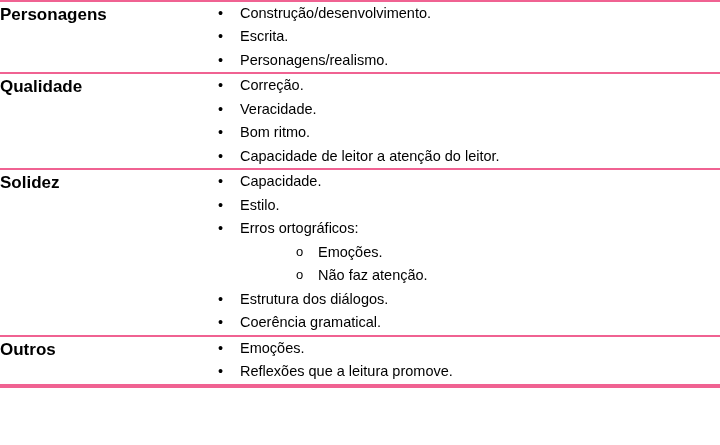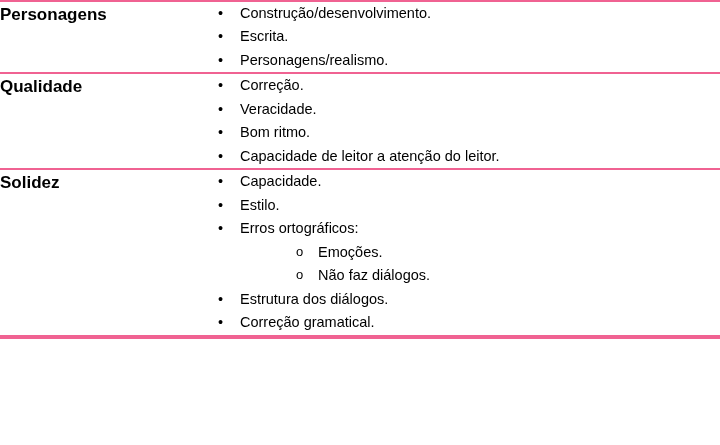--- a/index.html
+++ b/index.html
@@ -114,22 +114,31 @@
         </td>
       </tr>
       <tr class="section-row">
         <td class="label-cell">Solidez</td>
         <td class="items-cell">
           <ul class="lvl1">
             <li><span class="bullet">•</span><span class="item-text">Capacidade.</span></li>
             <li><span class="bullet">•</span><span class="item-text">Estilo.</span></li>
             <li><span class="bullet">•</span><span class="item-text">Erros ortográficos:</span><ul class="lvl2">
                 <li><span class="bullet-o">o</span><span class="item-text">Emoções.</span></li>
-                <li><span class="bullet-o">o</span><span class="item-text">Não faz diálogos.</span></li>
+                <li><span class="bullet-o">o</span><span class="item-text">Não faz atenção.</span></li>
               </ul></li>
             <li><span class="bullet">•</span><span class="item-text">Estrutura dos diálogos.</span></li>
-            <li><span class="bullet">•</span><span class="item-text">Correção gramatical.</span></li>
+            <li><span class="bullet">•</span><span class="item-text">Coerência gramatical.</span></li>
+          </ul>
+        </td>
+      </tr>
+      <tr class="section-row">
+        <td class="label-cell">Outros</td>
+        <td class="items-cell">
+          <ul class="lvl1">
+            <li><span class="bullet">•</span><span class="item-text">Emoções.</span></li>
+            <li><span class="bullet">•</span><span class="item-text">Reflexões que a leitura promove.</span></li>
           </ul>
         </td>
       </tr>
     </tbody>
 </table>
 <div class="bottom-rule"></div>
 
 </body></html>

